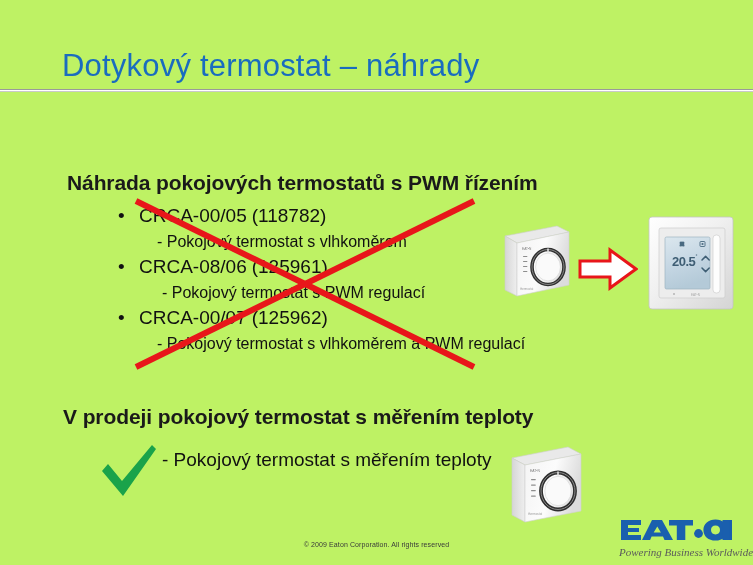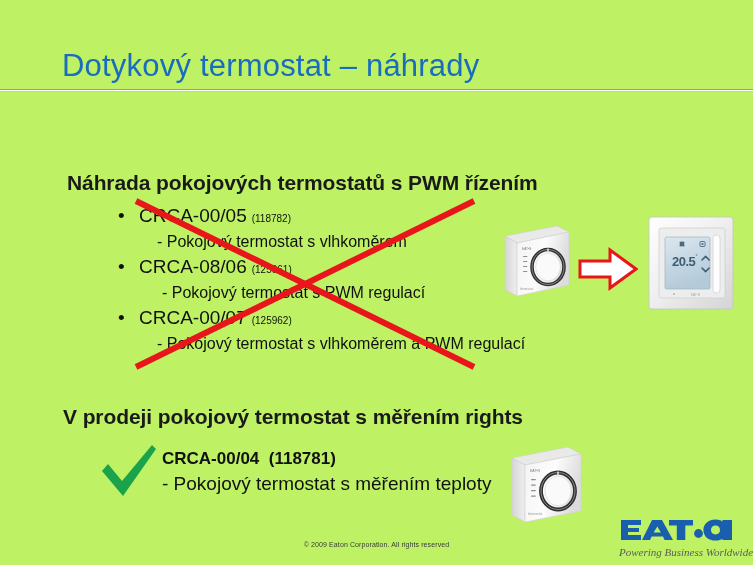--- a/index.html
+++ b/index.html
@@ -77,21 +77,21 @@
     padding-left: 5px;
     box-sizing: border-box;
   }
   .bullet-code {
     font-size: 19px;
     line-height: 26px;
     color: #111;
     white-space: nowrap;
   }
   .bullet-code .num {
-    font-size: 10px;
+    font-size: 19px;
     margin-left: 5px;
   }
   .sub-row {
     font-size: 16px;
     line-height: 25px;
     color: #111;
     white-space: nowrap;
     padding-left: 44px;
   }
   .sub-row.indent-more { padding-left: 49px; }
@@ -300,28 +300,27 @@
 
     <polyline points="59,47 62.6,43.4 66.2,47" fill="none" stroke="#3e5e74" stroke-width="1.5" stroke-linecap="round" stroke-linejoin="round"></polyline>
     <polyline points="59,55 62.6,58.6 66.2,55" fill="none" stroke="#3e5e74" stroke-width="1.5" stroke-linecap="round" stroke-linejoin="round"></polyline>
 
     <circle cx="31" cy="81" r="1" fill="#b5b5b5"></circle>
     <text x="48" y="82.5" font-family="Liberation Sans, sans-serif" font-size="3" fill="#a8a8a8">EAT•N</text>
 
     <rect x="70" y="22" width="7" height="58" rx="3.2" fill="#fdfdfd" stroke="#cfcfcf" stroke-width="0.7"></rect>
   </svg>
 
-  <div class="section-heading" id="heading-sale">V prodeji pokojový termostat s měřením rights</div>
+  <div class="section-heading" id="heading-sale">V prodeji pokojový termostat s měřením teploty</div>
 
   <svg id="green-check" viewBox="0 0 62 56">
     <path d="M4 28 L10 21 L24 38 L54 2 L58 6 L25 53 Z" fill="#1aa34a"></path>
   </svg>
 
   <div id="sale-block">
-    <div id="sale-code"><span>CRCA-00/04</span>&nbsp;&nbsp;<span>(118781)</span></div>
     <div class="sale-sub">- Pokojový termostat s měřením teploty</div>
   </div>
 
   <svg class="device" id="device-analog-bot" viewBox="0 0 78 85">
     <defs>
       <linearGradient id="caseBot" x1="0" y1="0" x2="1" y2="0.3">
         <stop offset="0%" stop-color="#f4f4f4"></stop>
         <stop offset="55%" stop-color="#fcfcfc"></stop>
         <stop offset="100%" stop-color="#dcdcdc"></stop>
       </linearGradient>

